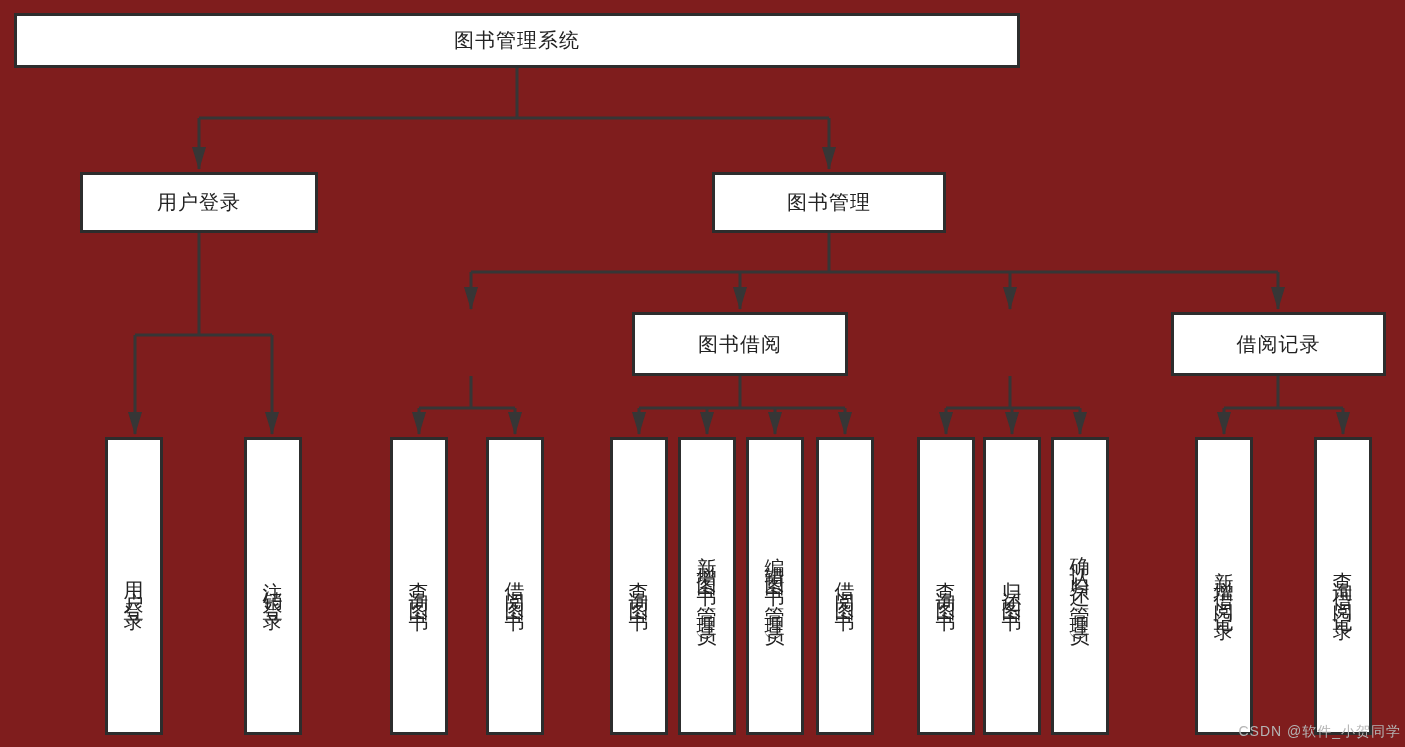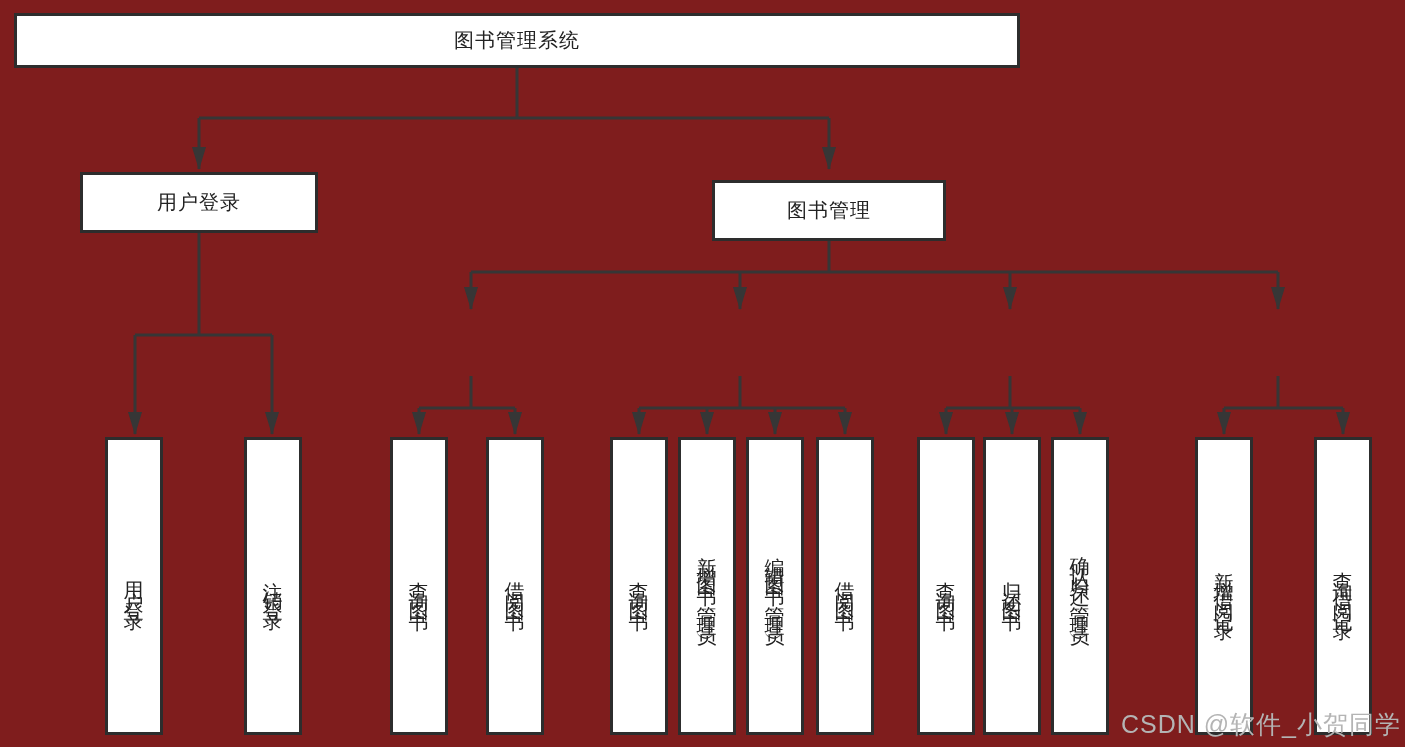--- a/index.html
+++ b/index.html
@@ -52,21 +52,21 @@
     text-orientation: mixed;
     font-size: 20px;
     letter-spacing: 10px;
     line-height: 1;
     white-space: nowrap;
   }
   .watermark {
     position: absolute;
     right: 4px;
     bottom: 6px;
-    font-size: 25px;
+    font-size: 14px;
     color: #b4b4b4;
     letter-spacing: 1px;
     white-space: nowrap;
   }
 </style>
 </head>
 <body>
 
 <div class="canvas">
 
@@ -118,24 +118,30 @@
     <path class="edge" d="M1343,408 L1343,434" marker-end="url(#arrow)"></path>
   </svg>
 
   <div class="node root-node" style="left:14px; top:13px; width:1006px; height:55px">
     <span class="hlabel">图书管理系统</span>
   </div>
 
   <div class="node" style="left:80px; top:172px; width:238px; height:61px">
     <span class="hlabel">用户登录</span>
   </div>
-  <div class="node" style="left:712px; top:180px; width:234px; height:61px">
+  <div class="node" style="left:712px; top:172px; width:234px; height:61px">
     <span class="hlabel">图书管理</span>
   </div>
 
+  <div class="node" style="left:632px; top:312px; width:216px; height:64px">
+    <span class="hlabel">图书借阅</span>
+  </div>
+  <div class="node" style="left:1171px; top:312px; width:215px; height:64px">
+    <span class="hlabel">借阅记录</span>
+  </div>
 
   <div class="node leaf" style="left:105px">
     <span class="vlabel">用户登录</span>
   </div>
   <div class="node leaf" style="left:244px">
     <span class="vlabel">注销登录</span>
   </div>
 
   <div class="node leaf" style="left:390px">
     <span class="vlabel">查询图书</span>

